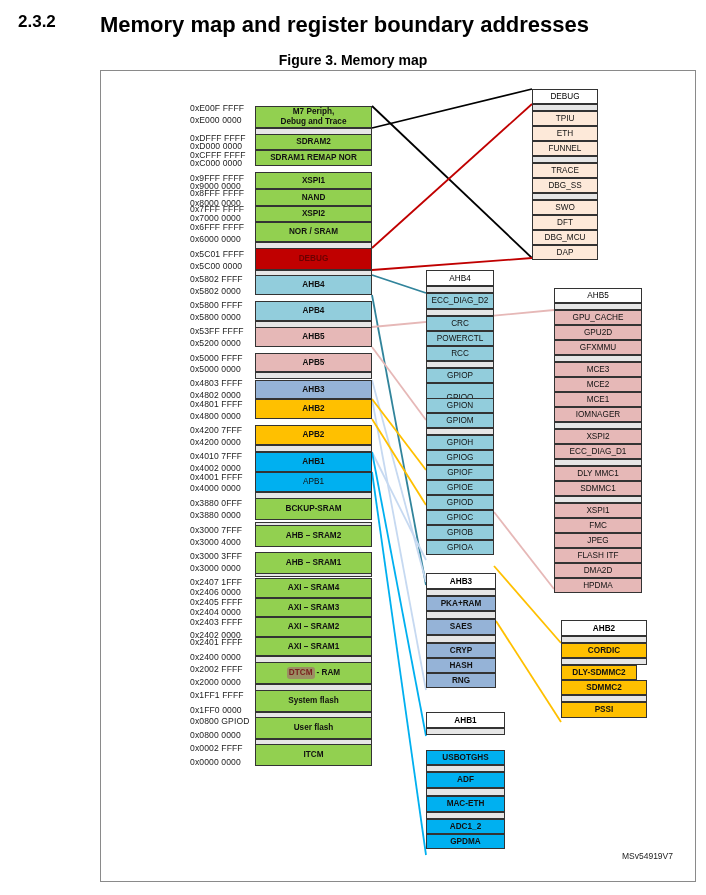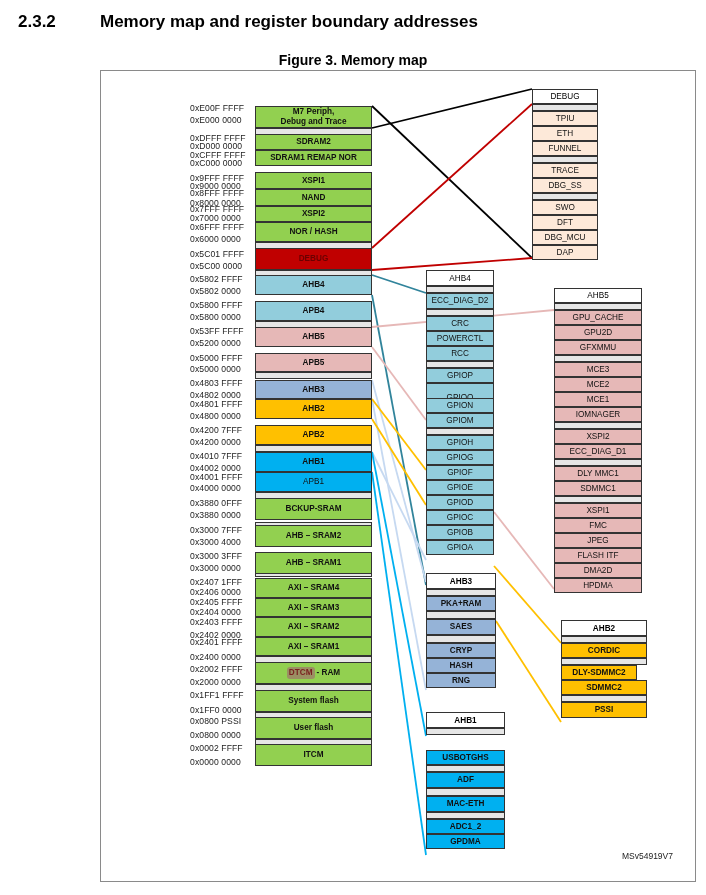--- a/index.html
+++ b/index.html
@@ -1,18 +1,18 @@
 <!DOCTYPE html>
 <html><head>
 <meta charset="utf-8">
 <style>
   html,body{margin:0;padding:0;background:#fff;}
   body{width:706px;height:895px;position:relative;overflow:hidden;font-family:"Liberation Sans",sans-serif;color:#000;}
   .sec-num{position:absolute;left:18px;top:12px;font-size:17px;font-weight:bold;}
-  .sec-title{position:absolute;left:100px;top:12px;font-size:17px;font-weight:bold;}
+  .sec-title{position:absolute;left:100px;top:12px;font-size:22px;font-weight:bold;}
   .fig-title{position:absolute;left:0;width:706px;top:52px;text-align:center;font-size:14px;font-weight:bold;}
   .frame{position:absolute;left:100px;top:70px;width:596px;height:812px;border:1px solid #8a8a8a;box-sizing:border-box;}
   .figid{position:absolute;right:22px;bottom:20px;font-size:8.5px;color:#222;}
   svg.lines{position:absolute;left:0;top:0;width:706px;height:895px;pointer-events:none;}
   .addr{position:absolute;font-size:8.6px;color:#222;letter-spacing:0.1px;white-space:nowrap;line-height:10px;}
   .blk{position:absolute;box-sizing:border-box;border:1px solid #333;display:flex;align-items:center;justify-content:center;text-align:center;font-size:8.2px;color:#111;line-height:10px;}
   .blk.bold{font-weight:bold;}
   .gap{position:absolute;box-sizing:border-box;border:1px solid #333;background:#e6e6e6;}
   .hdr{position:absolute;box-sizing:border-box;border:1px solid #333;background:#fff;display:flex;align-items:center;justify-content:center;font-size:8.2px;}
   .hdr.bold{font-weight:bold;}
@@ -77,21 +77,21 @@
     <div class="addr" style="left: 190px; top: 158px;">0xC000 0000</div>
     <div class="blk bold" style="left: 255px; top: 172px; width: 117px; height: 17px; background: rgb(146, 208, 80); white-space: pre-line;"><span>XSPI1</span></div>
     <div class="addr" style="left: 190px; top: 173px;">0x9FFF FFFF</div>
     <div class="addr" style="left: 190px; top: 181px;">0x9000 0000</div>
     <div class="blk bold" style="left: 255px; top: 189px; width: 117px; height: 17px; background: rgb(146, 208, 80); white-space: pre-line;"><span>NAND</span></div>
     <div class="addr" style="left: 190px; top: 188px;">0x8FFF FFFF</div>
     <div class="addr" style="left: 190px; top: 198px;">0x8000 0000</div>
     <div class="blk bold" style="left: 255px; top: 206px; width: 117px; height: 16px; background: rgb(146, 208, 80); white-space: pre-line;"><span>XSPI2</span></div>
     <div class="addr" style="left: 190px; top: 204px;">0x7FFF FFFF</div>
     <div class="addr" style="left: 190px; top: 213px;">0x7000 0000</div>
-    <div class="blk bold" style="left: 255px; top: 222px; width: 117px; height: 20px; background: rgb(146, 208, 80); white-space: pre-line;"><span>NOR / HASH</span></div>
+    <div class="blk bold" style="left: 255px; top: 222px; width: 117px; height: 20px; background: rgb(146, 208, 80); white-space: pre-line;"><span>NOR / SRAM</span></div>
     <div class="addr" style="left: 190px; top: 222px;">0x6FFF FFFF</div>
     <div class="addr" style="left: 190px; top: 234px;">0x6000 0000</div>
     <div class="blk bold" style="left: 255px; top: 248px; width: 117px; height: 22px; background: rgb(192, 0, 0); white-space: pre-line; color: rgb(107, 0, 0);"><span>DEBUG</span></div>
     <div class="addr" style="left: 190px; top: 249px;">0x5C01 FFFF</div>
     <div class="addr" style="left: 190px; top: 261px;">0x5C00 0000</div>
     <div class="blk bold" style="left: 255px; top: 275px; width: 117px; height: 20px; background: rgb(146, 205, 220); white-space: pre-line;"><span>AHB4</span></div>
     <div class="addr" style="left: 190px; top: 274px;">0x5802 FFFF</div>
     <div class="addr" style="left: 190px; top: 286px;">0x5802 0000</div>
     <div class="blk bold" style="left: 255px; top: 301px; width: 117px; height: 20px; background: rgb(146, 205, 220); white-space: pre-line;"><span>APB4</span></div>
     <div class="addr" style="left: 190px; top: 300px;">0x5800 FFFF</div>
@@ -138,21 +138,21 @@
     <div class="blk bold" style="left: 255px; top: 637px; width: 117px; height: 19px; background: rgb(146, 208, 80); white-space: pre-line;"><span>AXI – SRAM1</span></div>
     <div class="addr" style="left: 190px; top: 637px;">0x2401 FFFF</div>
     <div class="addr" style="left: 190px; top: 652px;">0x2400 0000</div>
     <div class="blk bold" style="left: 255px; top: 662px; width: 117px; height: 22px; background: rgb(146, 208, 80); white-space: pre-line;"><span class="dtcm">DTCM</span><span>- RAM</span></div>
     <div class="addr" style="left: 190px; top: 664px;">0x2002 FFFF</div>
     <div class="addr" style="left: 190px; top: 677px;">0x2000 0000</div>
     <div class="blk bold" style="left: 255px; top: 690px; width: 117px; height: 22px; background: rgb(146, 208, 80); white-space: pre-line;"><span>System flash</span></div>
     <div class="addr" style="left: 190px; top: 690px;">0x1FF1 FFFF</div>
     <div class="addr" style="left: 190px; top: 705px;">0x1FF0 0000</div>
     <div class="blk bold" style="left: 255px; top: 717px; width: 117px; height: 22px; background: rgb(146, 208, 80); white-space: pre-line;"><span>User flash</span></div>
-    <div class="addr" style="left: 190px; top: 716px;">0x0800 PSSI</div>
+    <div class="addr" style="left: 190px; top: 716px;">0x0800 GPIOD</div>
     <div class="addr" style="left: 190px; top: 730px;">0x0800 0000</div>
     <div class="blk bold" style="left: 255px; top: 744px; width: 117px; height: 22px; background: rgb(146, 208, 80); white-space: pre-line;"><span>ITCM</span></div>
     <div class="addr" style="left: 190px; top: 743px;">0x0002 FFFF</div>
     <div class="addr" style="left: 190px; top: 757px;">0x0000 0000</div>
     <div class="hdr" style="left: 532px; top: 89px; width: 66px; height: 15px;">DEBUG</div>
     <div class="gap" style="left: 532px; top: 104px; width: 66px; height: 7px;"></div>
     <div class="blk" style="left: 532px; top: 111px; width: 66px; height: 15px; background: rgb(253, 233, 217);">TPIU</div>
     <div class="blk" style="left: 532px; top: 126px; width: 66px; height: 15px; background: rgb(253, 233, 217);">ETH</div>
     <div class="blk" style="left: 532px; top: 141px; width: 66px; height: 15px; background: rgb(253, 233, 217);">FUNNEL</div>
     <div class="gap" style="left: 532px; top: 156px; width: 66px; height: 7px;"></div>

